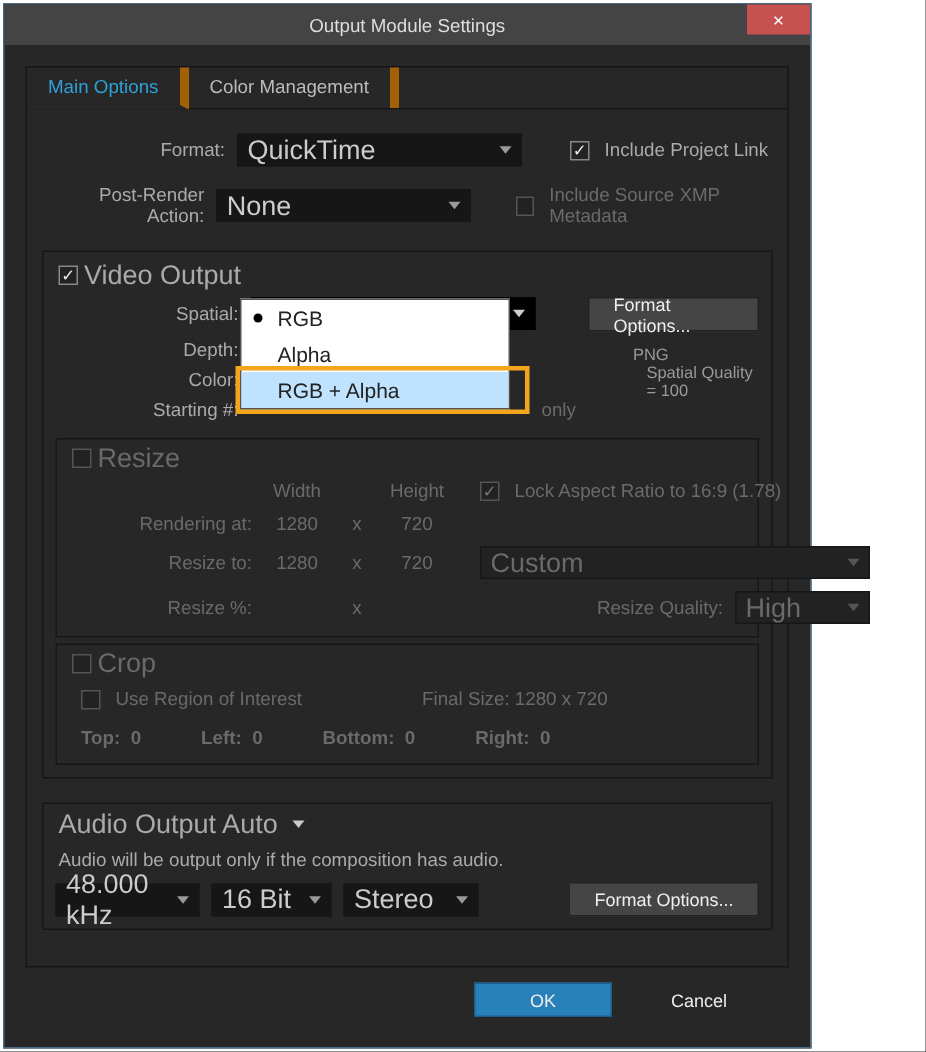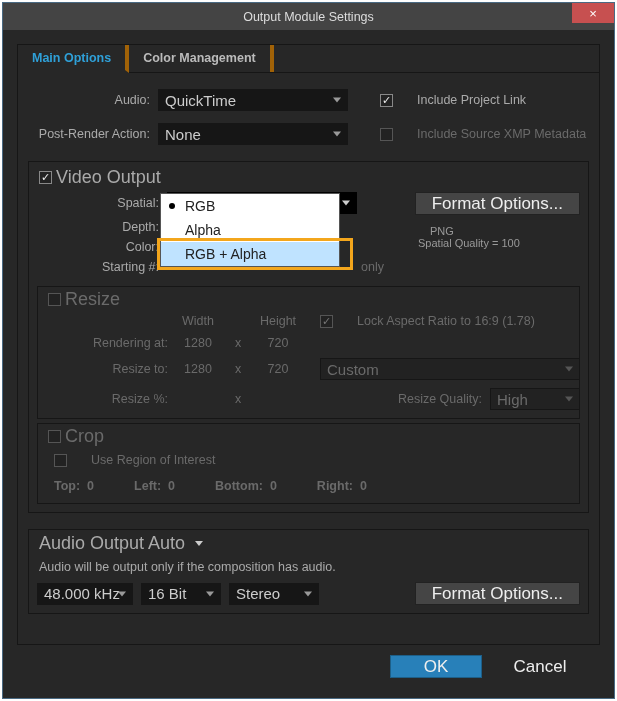--- a/index.html
+++ b/index.html
@@ -1,36 +1,36 @@
 <!DOCTYPE html>
 <html><head>
 <meta charset="utf-8">
 <style>
   * { box-sizing: border-box; margin:0; padding:0; font-family: "Segoe UI", Tahoma, sans-serif; }
   body { background:#fff; width:617px; height:701px; overflow:hidden; }
-  .outer { width:613px; height:697px; margin:2px; border:1px solid #4a6a83; background:#272727; display:flex; flex-direction:column; }
+  .outer { width:539px; height:697px; margin:2px; border:1px solid #4a6a83; background:#272727; display:flex; flex-direction:column; }
   .titlebar { height:27px; background:#444; display:flex; align-items:center; position:relative; }
   .titlebar span.title { flex:1; text-align:center; color:#ddd; font-size:12.5px; }
   .close-btn { position:absolute; right:0; top:0; width:42px; height:20px; background:#c75050; display:flex; align-items:center; justify-content:center; color:#fff; font-size:13px; cursor:default; }
   .content { flex:1; padding:14px 14px 6px 14px; display:flex; flex-direction:column; }
   .panel { flex:1; border:1px solid #161616; background:#272727; display:flex; flex-direction:column; }
   .tabs { display:flex; height:28px; border-bottom:1px solid #161616; }
-  .tab { padding:6px 14px 0 14px; font-size:12.5px; color:#bbb; border-right:4px solid #a16207; cursor:default;font-weight:bold; }
+  .tab { padding:6px 14px 0 14px; font-size:12.5px; color:#bbb; border-right:6px solid #a16207; cursor:default; }
   .tab.active { color:#2fa0d8; border-bottom:3px solid #272727; margin-bottom:-1px; }
   .tab-body { flex:1; padding:16px 10px 10px 10px; color:#aaa; font-size:12.5px; position:relative; display:flex; flex-direction:column; gap:12px; }
   .row { display:flex; align-items:center; gap:8px; }
   .lbl { width:122px; text-align:right; font-size:12.5px; color:#aaa; }
   .lbl.dim { color:#6a6a6a; }
-  .select { height:22px; background:#161616; border:1px solid #161616; color:#ccc; display:flex; align-items:center; padding:0 6px; position:relative; font-size:15px; }
+  .select { height:22px; background:#161616; border:1px solid #161616; color:#ccc; display:flex; align-items:center; padding:0 6px; position:relative; font-size:18px; }
   .select .caret { position:absolute; right:6px; top:50%; transform:translateY(-50%); border-left:4px solid transparent; border-right:4px solid transparent; border-top:5px solid #999; }
   .select.w200 { width:190px; }
   .check { width:13px; height:13px; border:1px solid #888; background:#222; display:inline-flex; align-items:center; justify-content:center; font-size:11px; color:#eee; }
   .check.on::after { content:"✓"; }
-  .chk-row { display:flex; align-items:center; gap:24px; }
-  .button { background:#454545; border:1px solid #222; color:#eee; font-size:17px; height:23px; padding:0 16px; display:inline-flex; align-items:center; cursor:default; }
+  .chk-row { display:flex; align-items:center; gap:10px; }
+  .button { background:#454545; border:1px solid #222; color:#eee; font-size:12px; height:23px; padding:0 16px; display:inline-flex; align-items:center; cursor:default; }
   .button.primary { background:#2880b9; border-color:#1d5f88; }
   .fieldset { border:1px solid #161616; padding:8px; margin-top:4px; }
   .fieldset.dim { color:#6a6a6a; }
   .fs-title { font-size:18px; margin:-17px 0 4px -2px; background:#272727; display:inline-flex; align-items:center; gap:4px; padding:0 4px; }
   .small { font-size:11px; color:#999; }
   
   .dd-open { position:absolute; width:180px; background:#fff; border:1px solid #555; z-index:20; }
   .dd-open .opt { height:24px; display:flex; align-items:center; padding:0 6px 0 24px; font-size:14px; color:#222; position:relative; }
   .dd-open .opt.sel::before { content:""; position:absolute; left:8px; top:50%; transform:translateY(-50%); width:6px; height:6px; border-radius:50%; background:#000; }
   .dd-open .opt.hl { background:#bfe3ff; }
@@ -54,21 +54,21 @@
   <div class="content">
     <div class="panel">
       <div class="tabs">
         <div class="tab active">Main Options</div>
         <div class="tab">Color Management</div>
       </div>
 
       <div class="tab-body">
 
         <div class="row">
-          <div class="lbl">Audio:</div>
+          <div class="lbl">Format:</div>
           <div class="select w200">
             <span>QuickTime</span>
             <span class="caret"></span>
           </div>
           <div style="width:16px"></div>
           <div class="chk-row">
             <span class="check on"></span>
             <span>Include Project Link</span>
           </div>
         </div>
@@ -109,21 +109,21 @@
               <div class="row" style="margin-top:6px">
                 <div class="lbl">Starting #:</div>
                 <span style="margin-left:194px;color:#6a6a6a">only</span>
               </div>
             </div>
             <div style="width:180px;text-align:left">
               <div style="display:flex;justify-content:flex-end">
                   <div class="button">Format Options...</div>
                 </div>
               <div class="small" style="margin-top:10px;margin-left:30px">PNG</div>
-              <div class="small" style="margin-left:18px">Spatial Quality = 100</div>
+              <div class="small" style="margin-left:39px">Spatial Quality = 100</div>
             </div>
           </div>
 
           
           <div class="dd-open" style="left:131px; top:31px;">
             <div class="opt sel">RGB</div>
             <div class="opt">Alpha</div>
             <div class="opt hl">RGB + Alpha</div>
           </div>
           <div class="highlight-border" style="left:128px; top:76px; width:196px; height:32px;"></div>
@@ -179,20 +179,21 @@
           <div class="fieldset dim" style="">
             <div class="fs-title">
               <span class="check" style="border-color:#555"></span>
               <span>Crop</span>
             </div>
             <div style="display:flex;gap:80px;align-items:center;padding:2px 0 6px 8px">
               <div class="chk-row">
                 <span class="check" style="border-color:#555"></span>
                 <span>Use Region of Interest</span>
               </div>
+              <span>Final Size: 1280 x 720</span>
             </div>
             <div class="grid-crop">
               <div><span>Top:</span>&nbsp;&nbsp;<span>0</span></div>
               <div><span>Left:</span>&nbsp;&nbsp;<span>0</span></div>
               <div><span>Bottom:</span>&nbsp;&nbsp;<span>0</span></div>
               <div><span>Right:</span>&nbsp;&nbsp;<span>0</span></div>
             </div>
           </div>
         </div>
 

